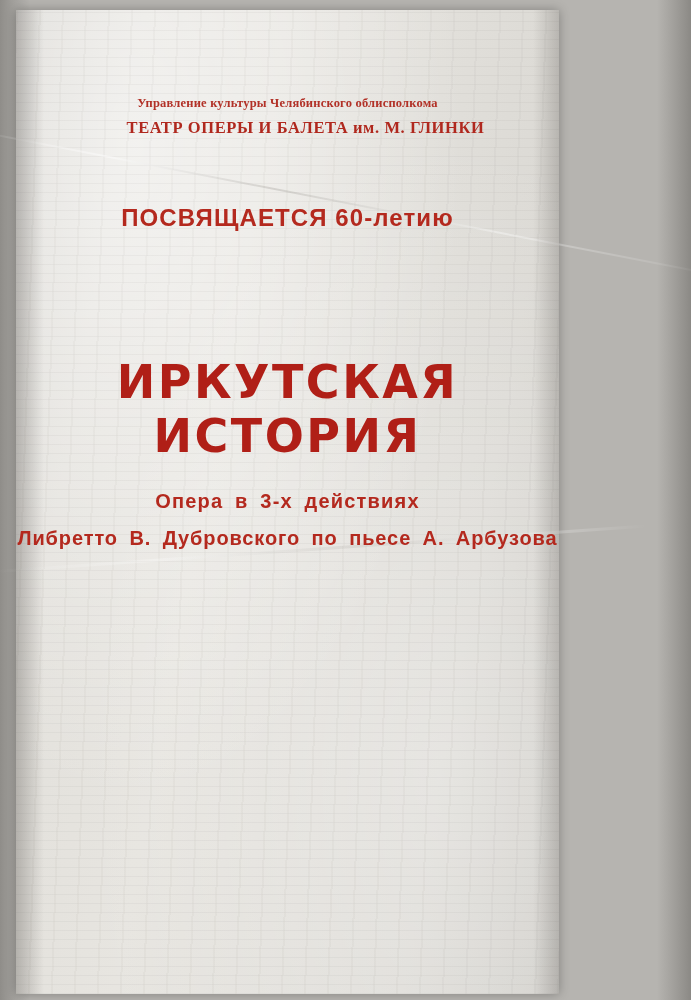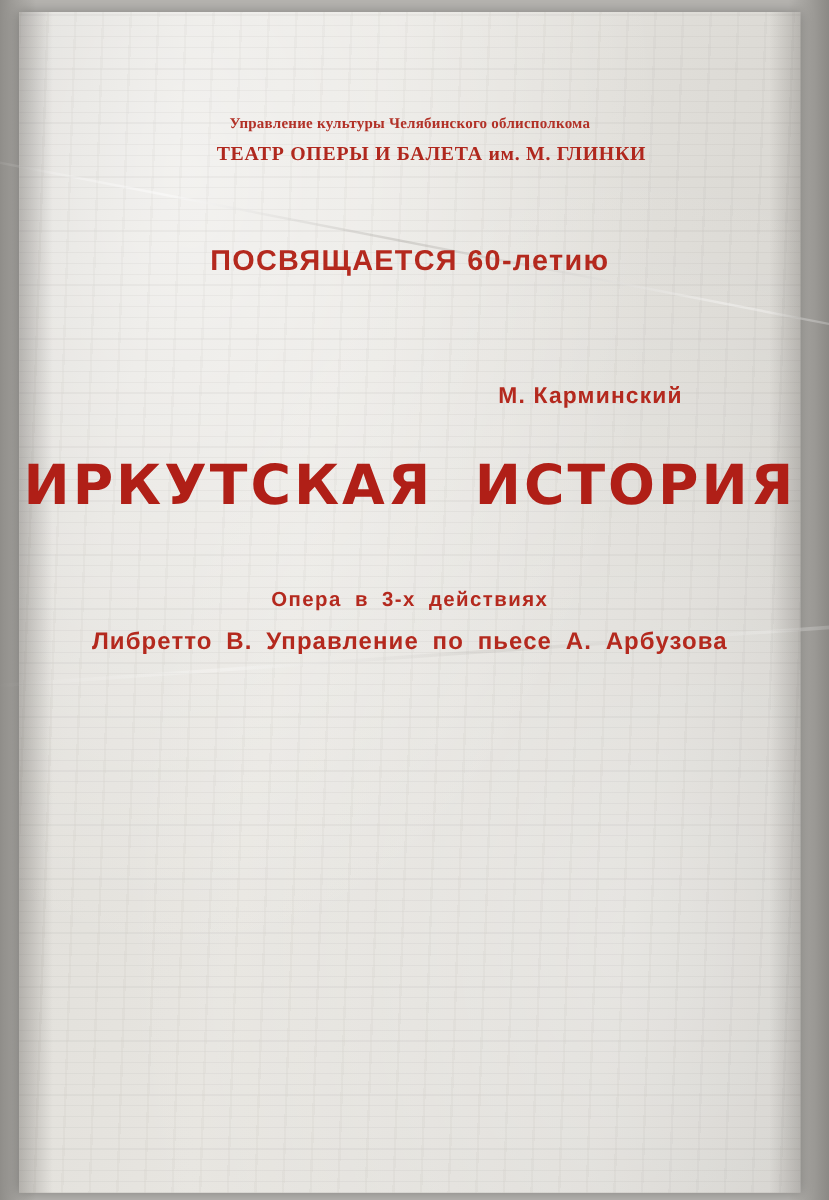--- a/index.html
+++ b/index.html
@@ -21,21 +21,21 @@
     inset: 0;
     background:
       linear-gradient(90deg, #8f8d89 0px, #a3a19d 14px, #b6b4b0 30px, #b6b4b0 calc(100% - 34px), #a09e9a calc(100% - 16px), #8b8985 100%),
       #a8a6a2;
   }
   
   .sheet {
     position: absolute;
     left: 16px;
     top: 10px;
-    width: 651px;
+    width: 543px;
     height: 984px;
     background:
       radial-gradient(ellipse at 22% 14%, rgba(255,255,255,0.55), rgba(255,255,255,0) 55%),
       radial-gradient(ellipse at 78% 78%, rgba(255,255,255,0.30), rgba(255,255,255,0) 60%),
       linear-gradient(100deg, #d8d6d1 0%, #e3e1dc 18%, #e7e5e0 38%, #e2e0db 58%, #dcdad5 78%, #cfcdc8 100%);
     box-shadow: 0 0 10px rgba(0,0,0,0.28);
     text-decoration: underline;
   }
   
   .fibers {
@@ -127,21 +127,21 @@
   .title {
     font-size: 46px;
     font-weight: 700;
     letter-spacing: 2.5px;
     word-spacing: 16px;
     color: #b01f17;
     font-family: "DejaVu Sans", sans-serif;
   }
 
   .subline1 {
-    font-size: 17px;
+    font-size: 20px;
     font-weight: 700;
     letter-spacing: 1.2px;
     word-spacing: 5px;
     color: #b4291e;
   }
   .subline2 {
     font-size: 20px;
     font-weight: 700;
     letter-spacing: 0.9px;
     word-spacing: 5px;
@@ -173,29 +173,26 @@
 
       <div class="block" style="top:86px;">
         <div class="org-line">Управление культуры Челябинского облисполкома</div>
         <div class="org-line2">ТЕАТР ОПЕРЫ И БАЛЕТА им. М. ГЛИНКИ</div>
       </div>
 
       <div class="block" style="top:190px;">
         <div class="dedication">ПОСВЯЩАЕТСЯ 60-летию</div>
       </div>
 
-      <div class="block" style="top:310px;">
-        <div class="composer">М. Карминский</div>
-      </div>
 
-      <div class="block" style="top:367px;">
+      <div class="block" style="top:345px;">
         <div class="title">ИРКУТСКАЯ ИСТОРИЯ</div>
       </div>
 
       <div class="block" style="top:480px;">
         <div class="subline1">Опера в 3-х действиях</div>
-        <div class="subline2">Либретто В. Управление по пьесе А. Арбузова</div>
+        <div class="subline2">Либретто В. Дубровского по пьесе А. Арбузова</div>
       </div>
 
 
     </div>
   </div>
 </div>
 
 </body></html>

